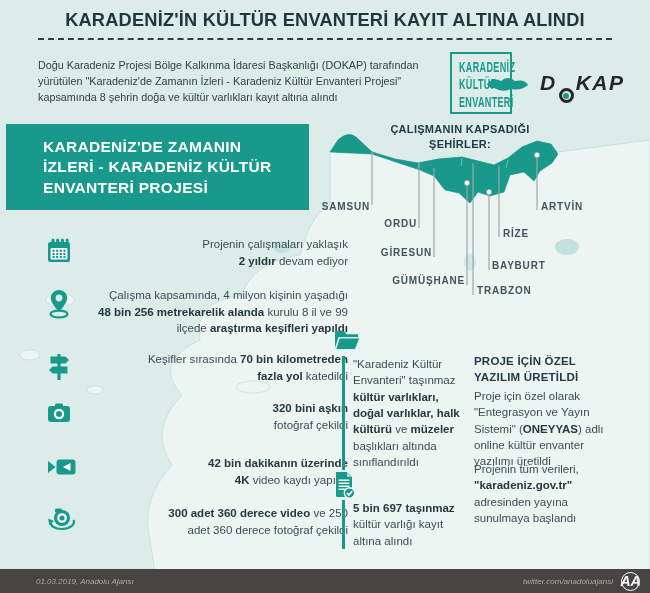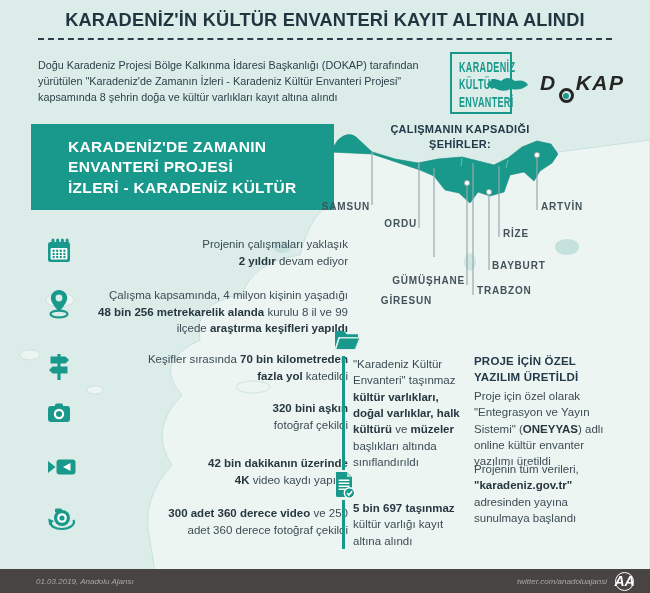--- a/index.html
+++ b/index.html
@@ -51,34 +51,34 @@
   .dokap .dokap-o::after{
     content:""; position:absolute; left:50%; top:50%; width:6px; height:6px;
     margin:-3px 0 0 -3px; border-radius:50%; background:#18998b;
   }
 
   
   .banner{
     position:absolute; left:6px; top:124px; width:303px; height:86px;
     background:#18998b; color:#ffffff;
     padding:13px 10px 16px 37px;
-    font-size:15.5px; font-weight:800; letter-spacing:.3px; line-height:1.32;margin-left:25px;
+    font-size:15.5px; font-weight:800; letter-spacing:.3px; line-height:1.32;
   }
 
   
   .map-heading{
     position:absolute; left:382px; top:122px; width:156px; text-align:center;
     font-size:11px; font-weight:700; color:#22394a; letter-spacing:.3px; line-height:1.35;
   }
   .city{
     position:absolute; font-size:10px; font-weight:700; color:#44535b; letter-spacing:.8px;
   }
   #city-samsun   { right:280px; top:201px; }
   #city-ordu     { right:233px; top:218px; }
-  #city-giresun  { right:218px; top:247px;margin-top:48px; }
+  #city-giresun  { right:218px; top:247px; }
   #city-gumushane{ right:185px; top:275px; }
   #city-trabzon  { left:477px;  top:285px; }
   #city-bayburt  { left:492px;  top:260px; }
   #city-rize     { left:503px;  top:228px; }
   #city-artvin   { left:541px;  top:201px; }
 
   
   .stat{ position:absolute; left:46px;text-align:right; }
   .stat .icon{ position:absolute; left:0; top:1px; }
   .stat .txt{
@@ -104,21 +104,21 @@
   .right-col{ position:absolute; left:474px; width:146px; }
   #sw-heading{ top:353px; font-size:11.5px; font-weight:800; color:#22394a; line-height:1.4; letter-spacing:.2px; }
   #sw-p1{ top:388px; font-size:11.5px; line-height:1.42; color:#3c4c55; }
   #sw-p2{ top:461px; font-size:11.5px; line-height:1.42; color:#3c4c55; }
 
   
   .footer{
     position:absolute; left:0; bottom:0; width:650px; height:24px;
     background:#474443; color:#aba9a6;
     display:flex; align-items:center; justify-content:space-between;
-    padding:0 16px 0 36px; font-size:8px; font-style:italic;
+    padding:0 10px 0 36px; font-size:8px; font-style:italic;
   }
   .footer-right{ display:flex; align-items:center; gap:8px; }
   .aa-logo{
     width:19px; height:19px; border:1.6px solid #fff; border-radius:50%;
     display:flex; align-items:center; justify-content:center;
     color:#fff; font-size:14px; font-weight:800; font-style:italic; letter-spacing:0;
   }
 </style>
 </head>
 <body>
@@ -171,22 +171,22 @@
         <span class="line">ENVANTERİ</span>
       </div>
   </div>
   <svg class="inv-blob" width="44" height="22" viewBox="0 0 44 22">
     <path d="M1,10 Q7,3 15,7 Q21,1 29,7 Q39,5 42,11 Q35,17 25,15 Q15,19 9,14 Q3,15 1,10 Z" fill="#18998b"></path>
   </svg>
   <div class="dokap"><span>D</span><span class="dokap-o">O</span><span>KAP</span></div>
 
   <div class="banner">
       <span class="line">KARADENİZ'DE ZAMANIN</span>
+      <span class="line">İZLERİ - KARADENİZ KÜLTÜR</span>
       <span class="line">ENVANTERİ PROJESİ</span>
-      <span class="line">İZLERİ - KARADENİZ KÜLTÜR</span>
     </div>
 
   <div class="map-heading">ÇALIŞMANIN KAPSADIĞI ŞEHİRLER:</div>
   <span class="city" id="city-samsun">SAMSUN</span>
   <span class="city" id="city-ordu">ORDU</span>
   <span class="city" id="city-giresun">GİRESUN</span>
   <span class="city" id="city-gumushane">GÜMÜŞHANE</span>
   <span class="city" id="city-trabzon">TRABZON</span>
   <span class="city" id="city-bayburt">BAYBURT</span>
   <span class="city" id="city-rize">RİZE</span>

